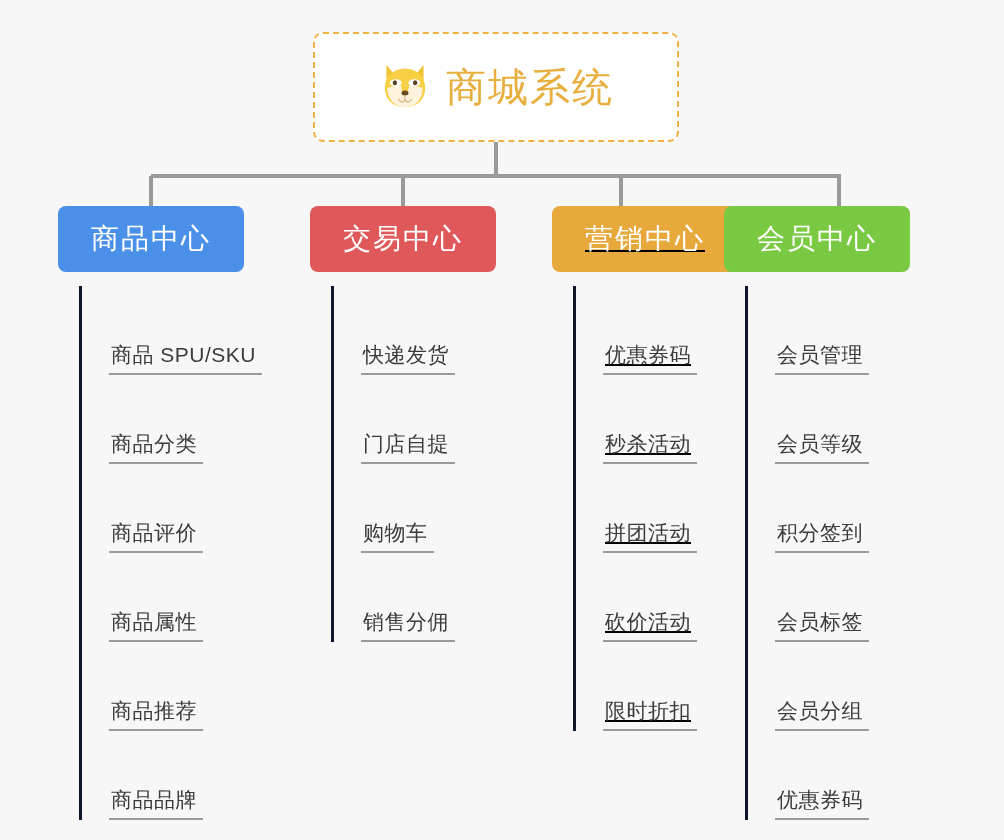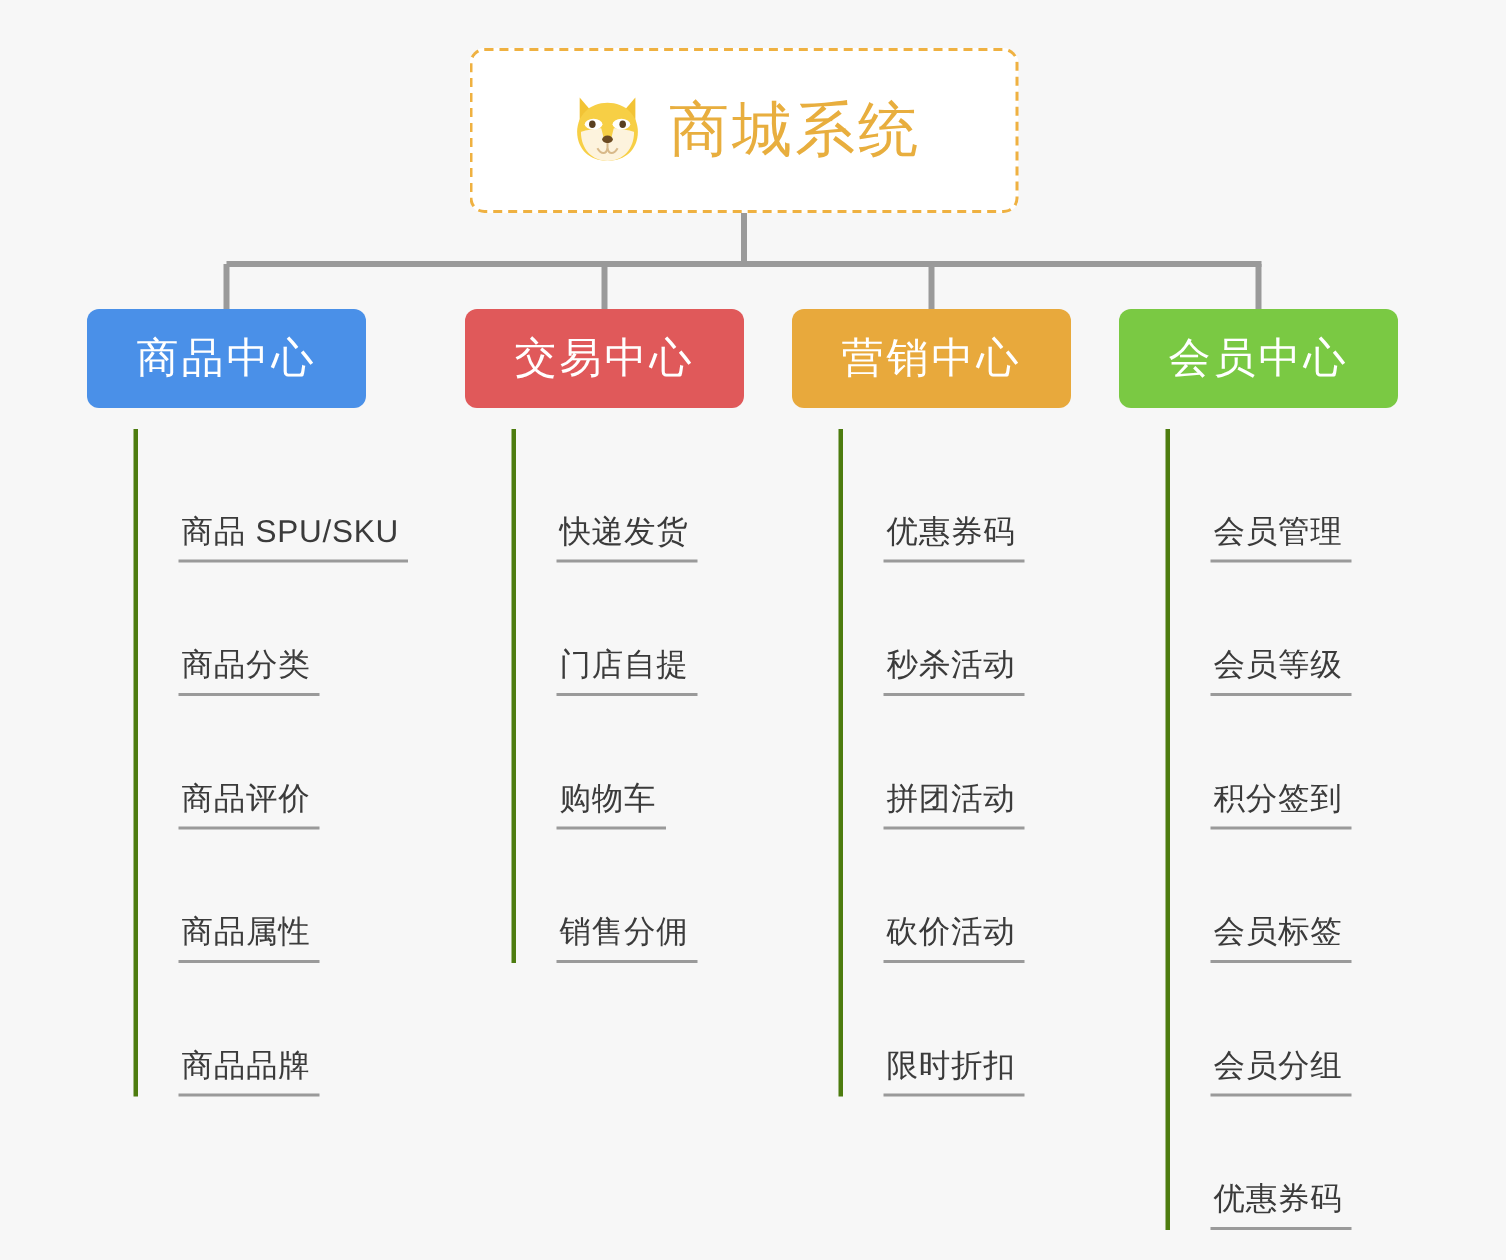--- a/index.html
+++ b/index.html
@@ -68,22 +68,22 @@
     width: 1004px;
     height: 840px;
   }
   .column {
     position: absolute;
     top: 206px;
     width: 220px;
   }
   .col-0 { left: 58px; }
   .col-1 { left: 310px; }
-  .col-2 { left: 528px; }
-  .col-3 { left: 746px; }
+  .col-2 { left: 552px; text-decoration: underline; }
+  .col-3 { left: 724px; }
 
   .cat-box {
     box-sizing: border-box;
     height: 66px;
     border-radius: 8px;
     display: flex;
     align-items: center;
     justify-content: center;
     color: #ffffff;
     font-size: 28px;
@@ -92,23 +92,23 @@
   }
   .cat-w-0 { width: 186px; }
   .cat-w-1 { width: 186px; }
   .cat-w-2 { width: 186px; }
   .cat-w-3 { width: 186px; }
 
   
   .leaf-list {
     position: relative;
     margin-top: 14px;
-    margin-left: 31px;
+    margin-left: 21px;
     padding-left: 0;
-    border-left: 3px solid #4d7c0f;
+    border-left: 3px solid #0f172a;
   }
   .leaf-item {
     position: relative;
     height: 89px;
     box-sizing: border-box;
     display: flex;
     align-items: flex-end;
     padding-left: 27px;
   }
   .leaf-underline {
@@ -173,20 +173,23 @@
         <div class="leaf-item">
           <span class="leaf-underline">商品分类</span>
         </div>
         <div class="leaf-item">
           <span class="leaf-underline">商品评价</span>
         </div>
         <div class="leaf-item">
           <span class="leaf-underline">商品属性</span>
         </div>
         <div class="leaf-item">
+          <span class="leaf-underline">商品推荐</span>
+        </div>
+        <div class="leaf-item">
           <span class="leaf-underline">商品品牌</span>
         </div>
       </div>
     </div>
 
     <div class="column col-1">
       <div class="cat-box cat-w-1" style="background:#e0595a;text-align:center;">
         <span>交易中心</span>
       </div>
       <div class="leaf-list">

